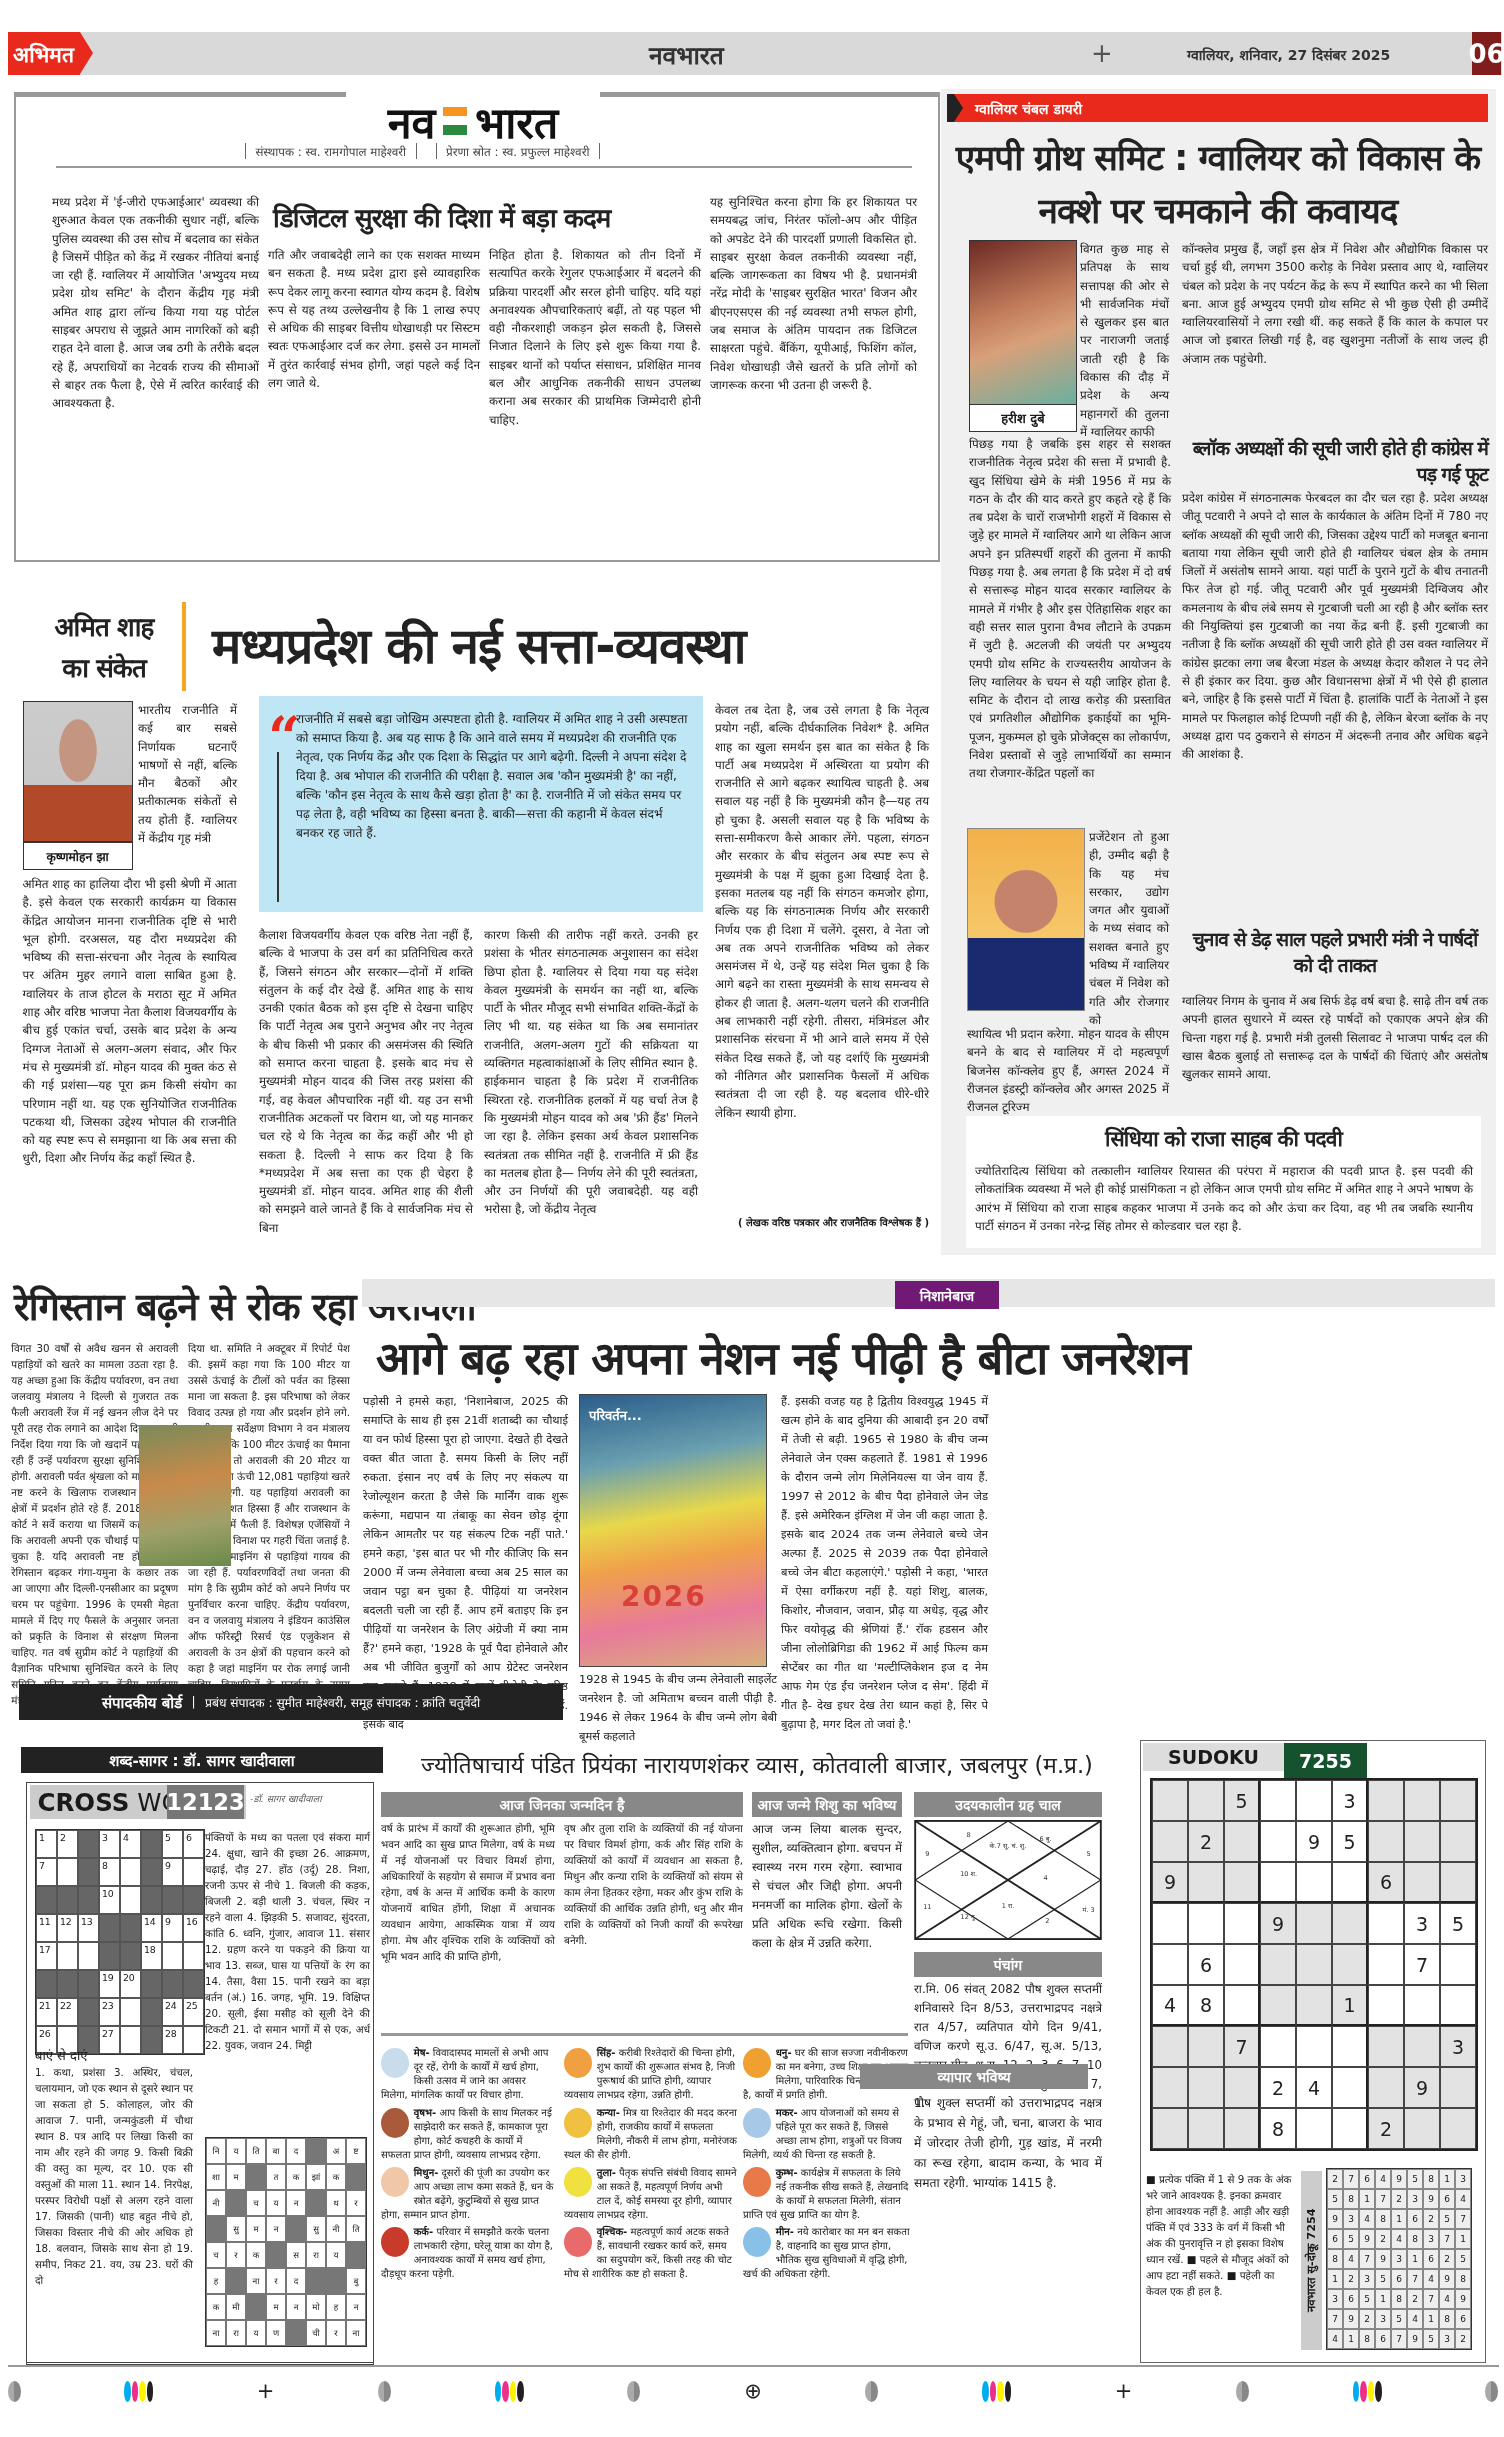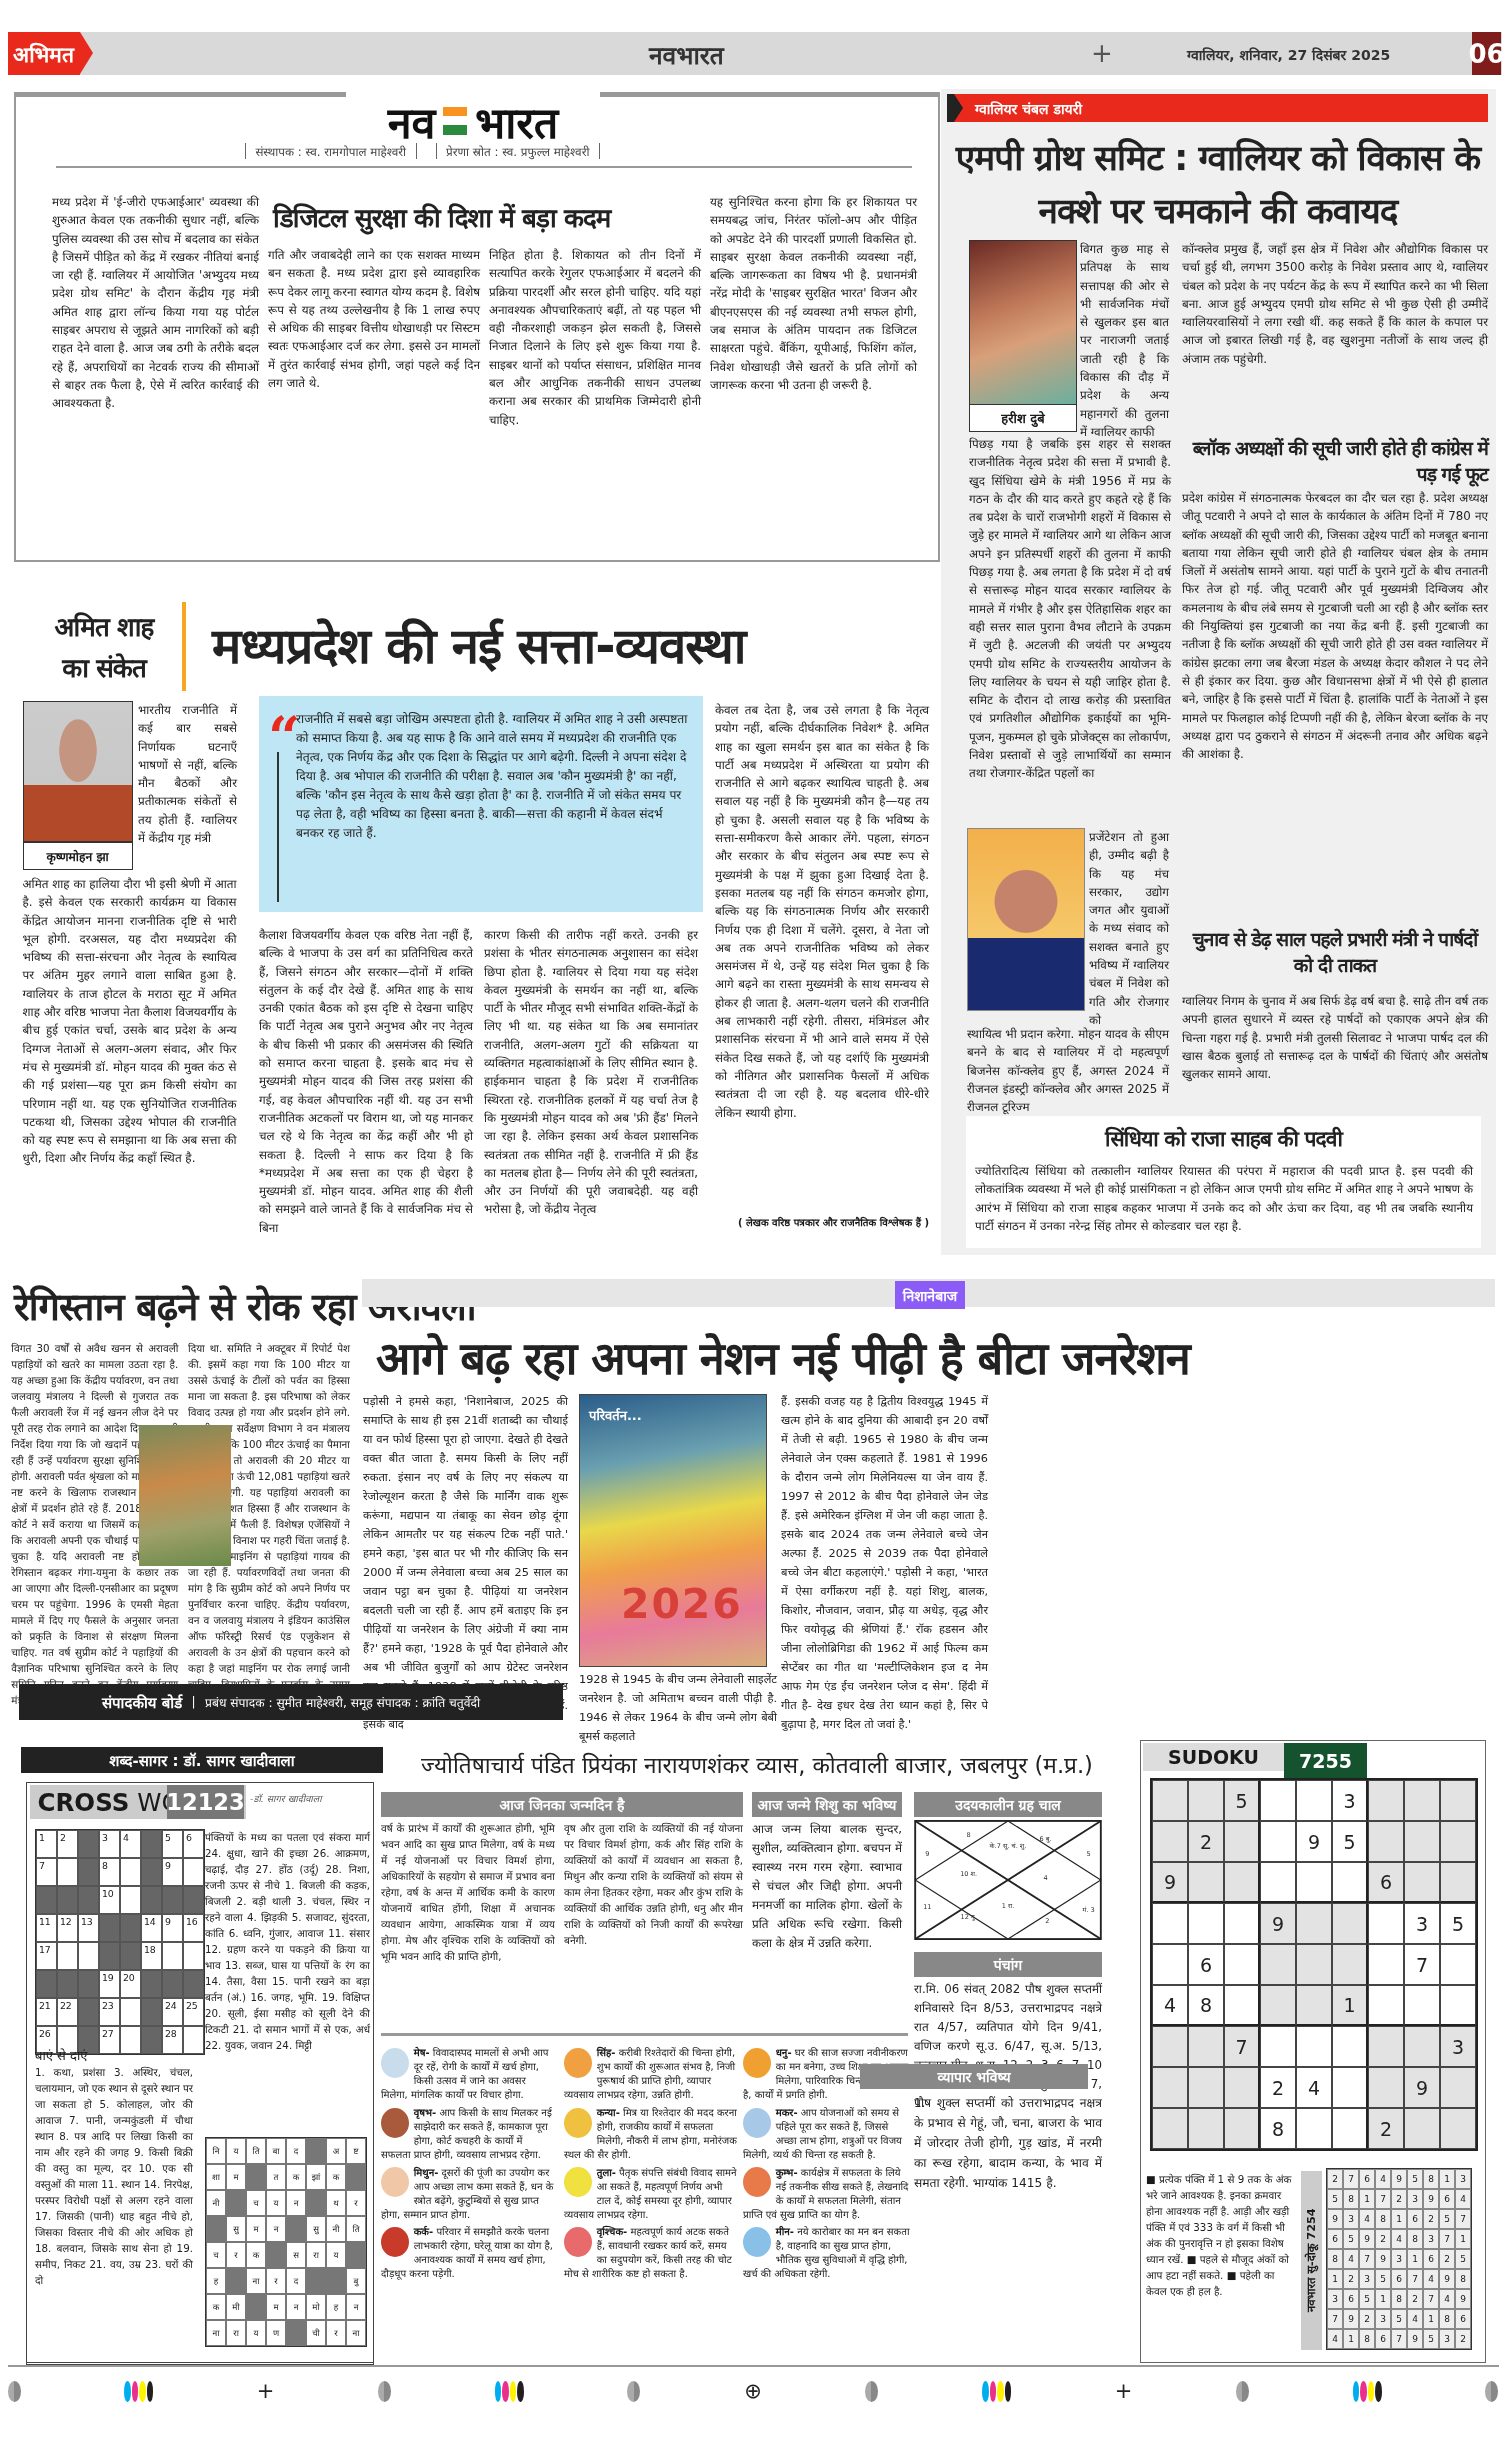--- a/index.html
+++ b/index.html
@@ -64,26 +64,26 @@
 #as-t3{left:484px;top:926px;width:214px}
 #as-t4{left:715px;top:701px;width:214px}
 #as-byline{left:715px;top:1213px;width:214px;font-size:10px;font-weight:bold;text-align:right;line-height:19px}
 
 #ar-head{left:14px;top:1279px;font-size:38px}
 #ar-t1{left:11.3px;top:1340px;width:167px;font-size:10.3px;line-height:16px}
 #ar-t2{left:188px;top:1340px;width:162px;font-size:10.3px;line-height:16px}
 #ar-photo{left:139px;top:1425px;width:92px;height:141px;background:linear-gradient(170deg,#7a8a5a,#c88a4a 40%,#a0a06a 70%,#6a8a4a)}
 
 #nb-band{left:362px;top:1279px;width:1133px;height:28px;background:#e6e6e6}
-#nb-tag{left:895px;top:1281px;width:70px;height:28px;background:#8b5cf6;color:#fff;font-size:14px;font-weight:bold;display:flex;align-items:center;justify-content:center}
+#nb-tag{left:895px;top:1281px;width:104px;height:28px;background:#701a75;color:#fff;font-size:14px;font-weight:bold;display:flex;align-items:center;justify-content:center}
 #nb-head{left:376px;top:1326px;font-size:45px}
 #nb-t1{left:363px;top:1392px;width:205px;font-size:11.3px;line-height:19px}
 #nb-cart{left:579px;top:1394px;width:188px;height:273px;border:0.9px solid #444;background:linear-gradient(170deg,#2a5d8a,#6aa0b0 25%,#e8d84a 45%,#f0a04a 60%,#e87a9a 80%,#d8b07a)}
 #nb-cart-label{left:589px;top:1406px;font-size:13px;color:#fff;font-weight:bold}
-#nb-cart-year{left:621px;top:1580px;font-size:41px;font-weight:bold;color:#d8403a;letter-spacing:1.9px}
+#nb-cart-year{left:621px;top:1580px;font-size:28px;font-weight:bold;color:#d8403a;letter-spacing:1.9px}
 #nb-t2{left:579px;top:1670px;width:198px;font-size:11.3px;line-height:19px}
 #nb-t3{left:781px;top:1392px;width:207px;font-size:11.3px;line-height:19px}
 
 #eb{left:19px;top:1684px;width:544px;height:36px;background:#222;color:#fff;display:flex;align-items:center;justify-content:center;gap:9.4px;font-size:12.2px}
 #eb b{font-size:15px}
 
 #cw-hd{left:21px;top:1747px;width:362px;height:26px;background:#222;color:#fff;font-size:15px;font-weight:bold;display:flex;align-items:center;justify-content:center}
 #cw-box{left:26px;top:1782px;width:348px;height:583px;border:1.9px solid #444;border-bottom:3.8px double #444}
 #cw-title{left:30px;top:1785px;width:216px;height:34px;background:#ccc;font-size:24.5px;display:flex;align-items:center;padding-left:7.5px}
 #cw-num{left:167px;top:1785px;width:77px;height:34px;background:#777;color:#fff;font-size:22.6px;font-weight:bold;display:flex;align-items:center;justify-content:center}

